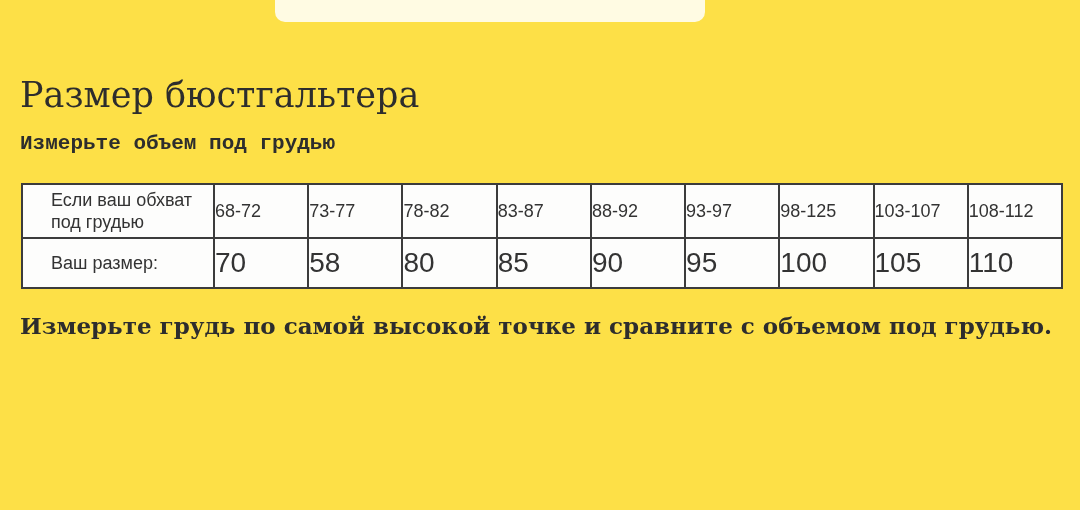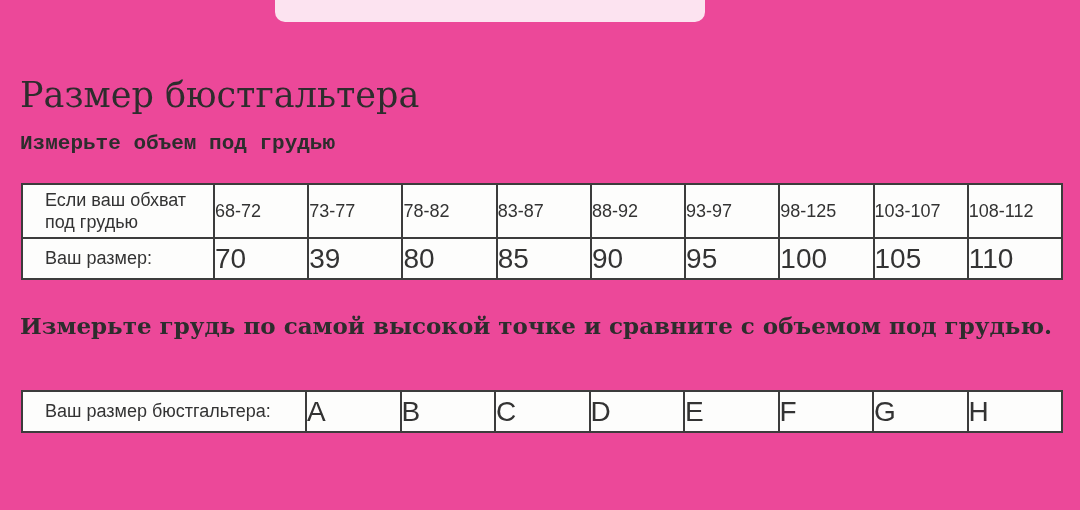--- a/index.html
+++ b/index.html
@@ -7,21 +7,21 @@
     width: 1080px;
     height: 510px;
     background: #fbfbf8;
     overflow: hidden;
     font-family: "Liberation Sans", sans-serif;
   }
   .page {
     position: relative;
     width: 1080px;
     height: 510px;
-    background: #ec4899;
+    background: #fde047;
   }
   .top-glare {
     position: absolute;
     left: 275px; top: 0;
     width: 430px; height: 22px;
     background: rgba(255,255,255,0.85);
     border-radius: 0 0 10px 10px;
   }
   .title {
     position: absolute;
@@ -52,28 +52,28 @@
   table.size-table td {
     border: 2px solid #3c3c3c;
     text-align: left;
     vertical-align: middle;
     background: #fdfdfc;
   }
   #band-table { top: 183px; }
   #cup-table  { top: 390px; }
   td.label-cell {
     text-align: left !important;
-    padding-left: 22px;
+    padding-left: 28px;
     padding-right: 8px;
     font-size: 18px;
     line-height: 1.25;
     color: #333333;
   }
   .row-small td { height: 54px; font-size: 18px; }
-  .row-big   td { height: 41px; font-size: 28px; margin-left: 16px; }
+  .row-big   td { height: 50px; font-size: 28px; margin-left: 16px; }
   .row-big   td.label-cell { font-size: 18px; }
   .lbl-line { display: block; }
   .instructions {
     position: absolute;
     left: 20px; top: 310px;
     font-family: "DejaVu Serif", "Liberation Serif", serif;
     font-size: 23px;
     font-weight: 700;
     color: #2d2d2d;
     line-height: 32px;
@@ -116,21 +116,21 @@
         <td>83-87</td>
         <td>88-92</td>
         <td>93-97</td>
         <td>98-125</td>
         <td>103-107</td>
         <td>108-112</td>
       </tr>
       <tr class="row-big">
         <td class="label-cell">Ваш размер:</td>
         <td>70</td>
-        <td>39</td>
+        <td>58</td>
         <td>80</td>
         <td>85</td>
         <td>90</td>
         <td>95</td>
         <td>100</td>
         <td>105</td>
         <td>110</td>
       </tr>
     </tbody>
   </table>
@@ -145,27 +145,16 @@
       <col>
         <col>
         <col>
         <col>
         <col>
         <col>
         <col>
         <col>
     </colgroup>
     <tbody>
-      <tr class="row-big">
-        <td class="label-cell">Ваш размер бюстгальтера:</td>
-        <td>A</td>
-        <td>B</td>
-        <td>C</td>
-        <td>D</td>
-        <td>E</td>
-        <td>F</td>
-        <td>G</td>
-        <td>H</td>
-      </tr>
     </tbody>
   </table>
 
 </div>
 
 </body></html>

